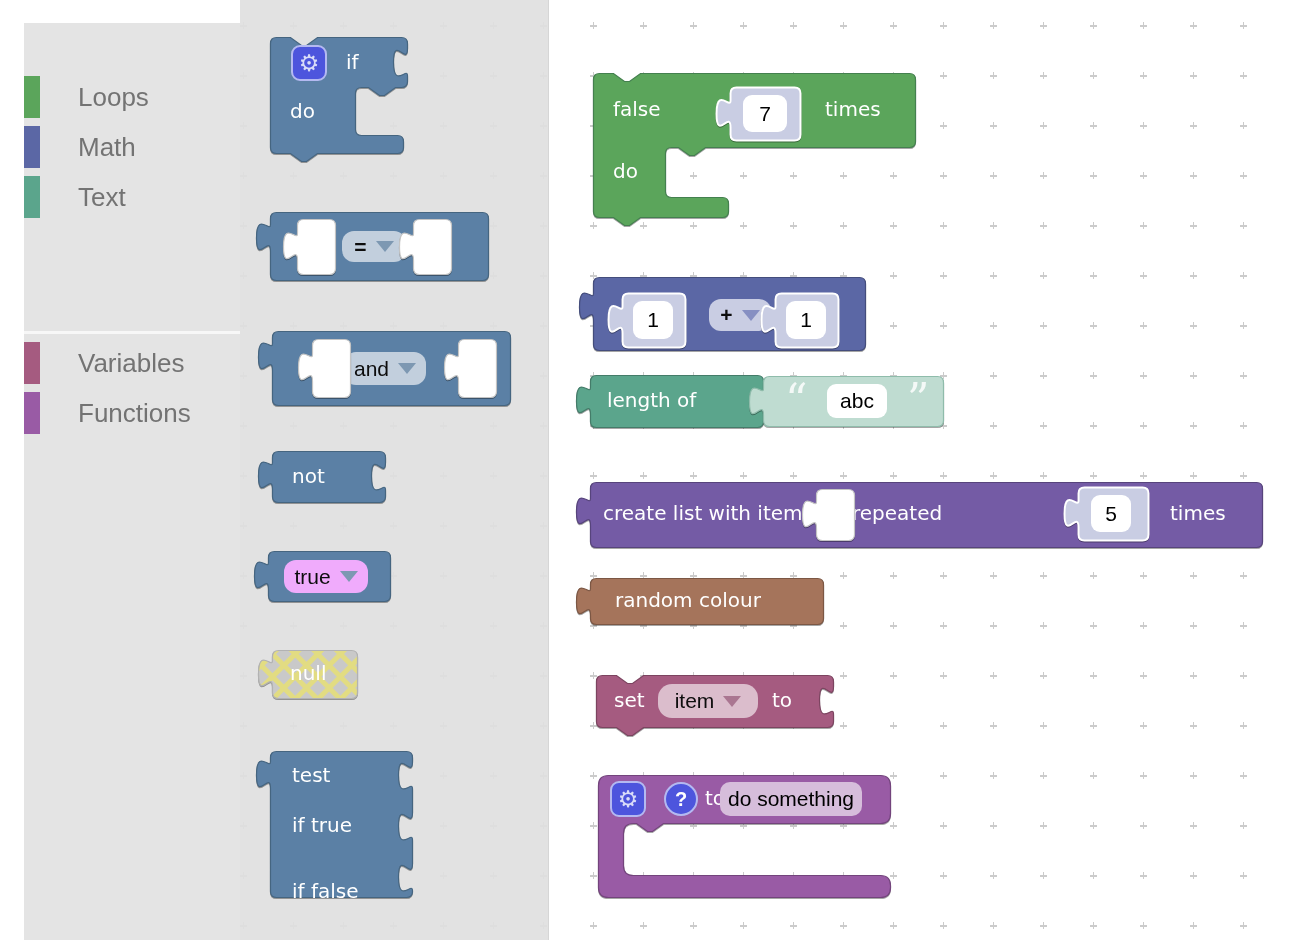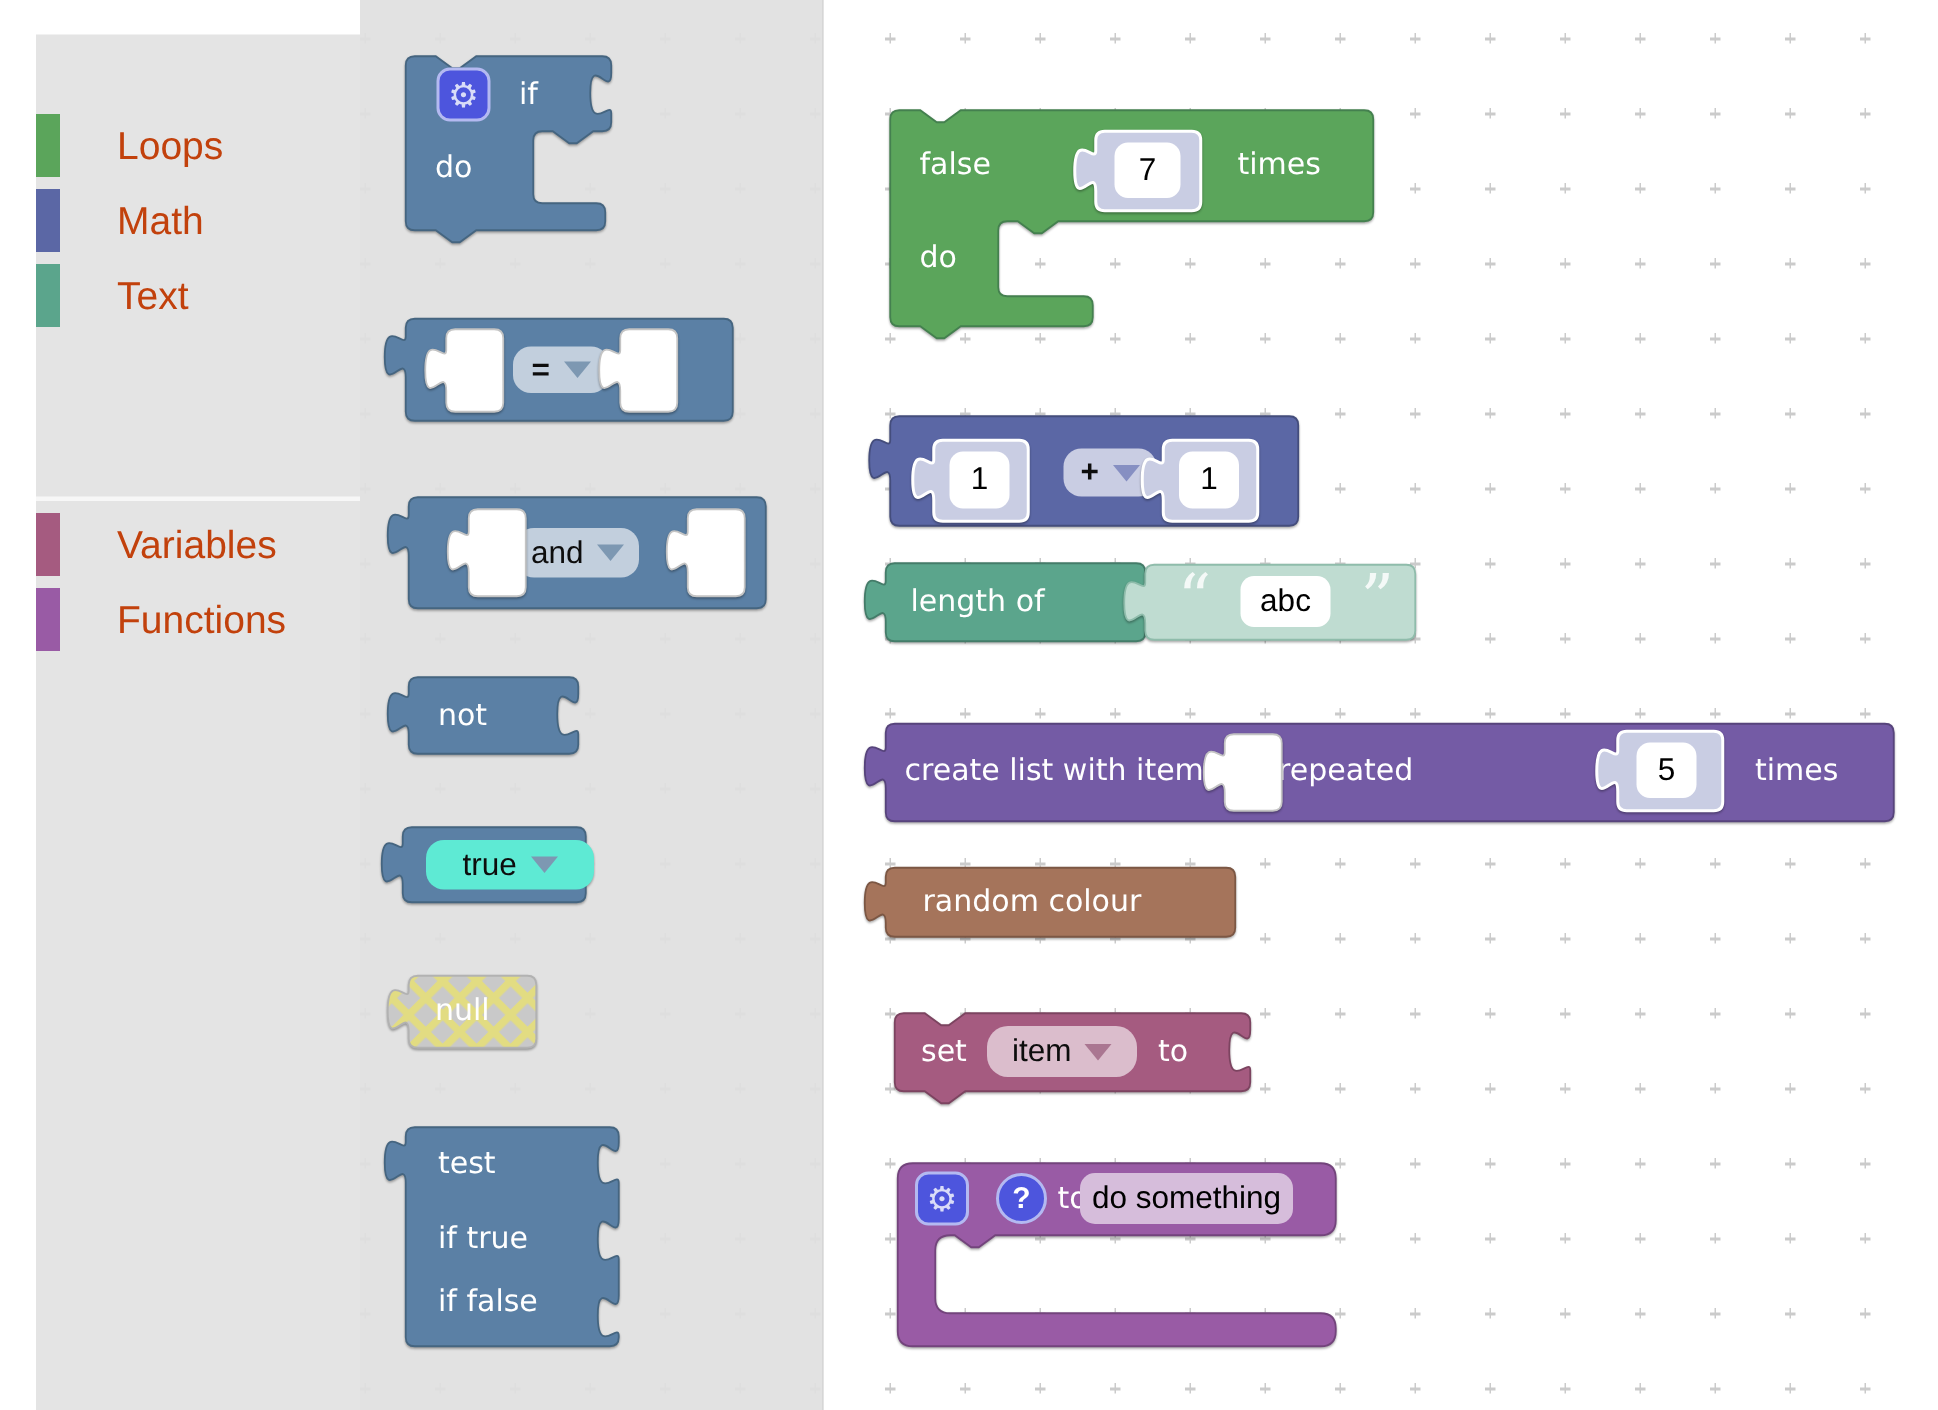--- a/index.html
+++ b/index.html
@@ -10,21 +10,21 @@
   .plus{position:absolute;width:7px;height:7px;}
   .plus::before{content:"";position:absolute;left:0;top:3px;width:7px;height:1.6px;background:#cbcbcb;}
   .plus::after{content:"";position:absolute;left:2.7px;top:0;width:1.6px;height:7px;background:#cbcbcb;}
   
   #flyout{position:absolute;left:240px;top:0;width:308px;height:940px;z-index:1;
     background:rgba(224,224,224,0.92);border-right:1px solid #d6d6d6;}
   
   #toolbox{position:absolute;left:24px;top:23px;width:216px;height:917px;z-index:2;background:#e4e4e4;}
   .cat{position:absolute;left:0;width:216px;height:42px;cursor:pointer;}
   .cat .strip{position:absolute;left:0;top:0;width:16px;height:42px;}
-  .cat .lbl{position:absolute;left:54px;top:0;line-height:42px;font-size:26px;color:#c2410c;white-space:nowrap;}
+  .cat .lbl{position:absolute;left:54px;top:0;line-height:42px;font-size:26px;color:#737373;white-space:nowrap;}
   .cat.sel{background:#5b80a5;height:45px;}
   .cat.sel .lbl{color:#fff;line-height:45px;}
   #tbsep{position:absolute;left:0px;top:308px;width:216px;height:3px;background:#f7f7f7;}
   
   .block{position:absolute;z-index:3;filter:drop-shadow(0.5px 1px 0.6px rgba(0,0,0,0.35));}
   .block svg{position:absolute;left:0;top:0;overflow:visible;display:block;}
   .bl{position:absolute;font-family:"DejaVu Sans",sans-serif;font-size:20px;color:#fff;white-space:nowrap;}
   .dd{position:absolute;border-radius:12px;display:flex;align-items:center;justify-content:center;
       gap:9px;font-size:21px;color:#0d0d0d;cursor:pointer;white-space:nowrap;}
   .dd.op{font-weight:bold;}
@@ -524,21 +524,21 @@
     <svg width="131" height="63">
         <path d="M 6,0 H 107 Q 113,0 113,6 V 11 c 0,18 -14,-14 -14,13.5 s 14,4.5 14,13.5 V 45 Q 113,51 107,51 H 6 Q 0,51 0,45 V 38 c 0,-18 -14,14 -14,-13.5 s 14,-4.5 14,-13.5 V 6 Q 0,0 6,0 Z" fill="#5b80a5" stroke="#456580" stroke-width="1.2" transform="translate(14.5,0.5)"></path>
       </svg>
     <span class="bl" style="left:34px;top:13px">not</span>
   </div>
 
   <div class="block" style="left:254px;top:551px">
     <svg width="140" height="62">
         <path d="M 6,0 H 116 Q 122,0 122,6 V 44 Q 122,50 116,50 H 6 Q 0,50 0,44 V 38 c 0,-18 -14,14 -14,-13.5 s 14,-4.5 14,-13.5 V 6 Q 0,0 6,0 Z" fill="#5b80a5" stroke="#456580" stroke-width="1.2" transform="translate(14.5,0.5)"></path>
       </svg>
-    <div class="dd" style="left:30px;top:9px;width:112px;height:33px;background:#5eead4">
+    <div class="dd" style="left:30px;top:9px;width:84px;height:33px;background:#f0abfc">
       <span>true</span>
       <span class="caret"></span>
     </div>
   </div>
 
   <div class="block" style="left:258px;top:650px">
     <svg width="103" height="60">
       <defs>
         <pattern id="hatch" width="16" height="16" patternUnits="userSpaceOnUse" patternTransform="rotate(45)">
           <rect width="16" height="16" fill="#c9c9c9"></rect>
@@ -550,21 +550,21 @@
       </svg>
     <span class="bl" style="left:32px;top:11px">null</span>
   </div>
 
   <div class="block" style="left:256px;top:751px">
     <svg width="160" height="158">
         <path d="M 6,0 H 136 Q 142,0 142,6 V 10 c 0,18 -14,-14 -14,13.5 s 14,4.5 14,13.5 V 61 c 0,18 -14,-14 -14,13.5 s 14,4.5 14,13.5 V 112 c 0,18 -14,-14 -14,13.5 s 14,4.5 14,13.5 V 140 Q 142,146 136,146 H 6 Q 0,146 0,140 V 37 c 0,-18 -14,14 -14,-13.5 s 14,-4.5 14,-13.5 V 6 Q 0,0 6,0 Z" fill="#5b80a5" stroke="#456580" stroke-width="1.2" transform="translate(14.5,0.5)"></path>
       </svg>
     <span class="bl" style="left:36px;top:12px">test</span>
     <span class="bl" style="left:36px;top:62px">if true</span>
-    <span class="bl" style="left:36px;top:104px">if false</span>
+    <span class="bl" style="left:36px;top:128px">if false</span>
   </div>
 
   <div class="block" style="left:579px;top:73px">
     <svg width="340" height="156">
         <path d="M 6,0 H 20 l 11,8 h 5 l 11,-8 H 316 Q 322,0 322,6 V 68 Q 322,74 316,74 H 112 l -11,8 h -5 l -11,-8 H 78 Q 72,74 72,80 V 118 Q 72,124 78,124 H 129 Q 135,124 135,130 V 138 Q 135,144 129,144 H 47 l -11,8 h -5 l -11,-8 H 6 Q 0,144 0,138 V 6 Q 0,0 6,0 Z" fill="#5ba55b" stroke="#44804f" stroke-width="1.2" transform="translate(14.5,0.5)"></path>
       </svg>
     <span class="bl" style="left:34px;top:24px">false</span>
     <span class="bl" style="left:246px;top:24px">times</span>
     <span class="bl" style="left:34px;top:86px">do</span>
   </div>

